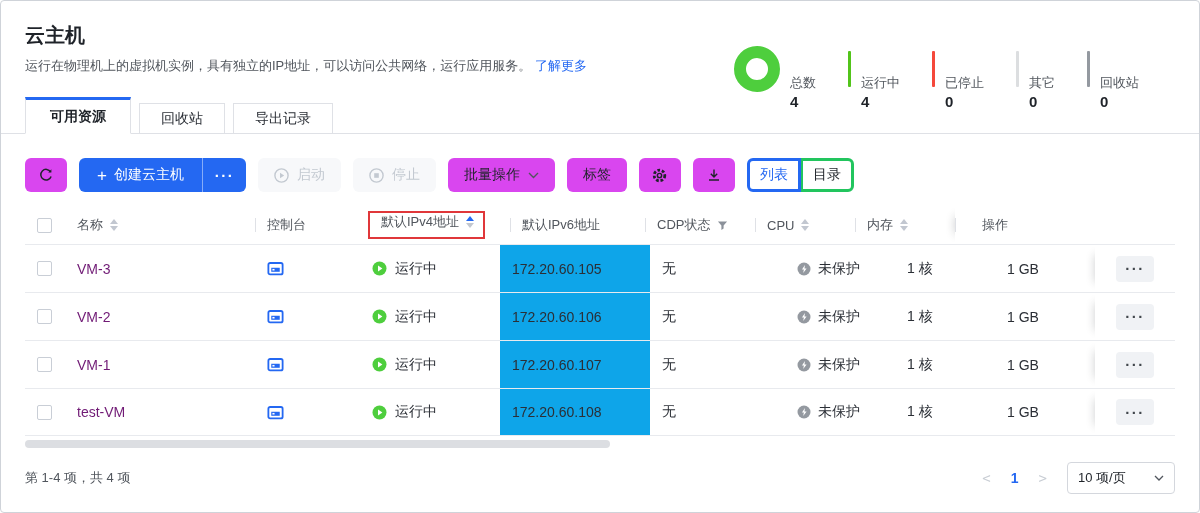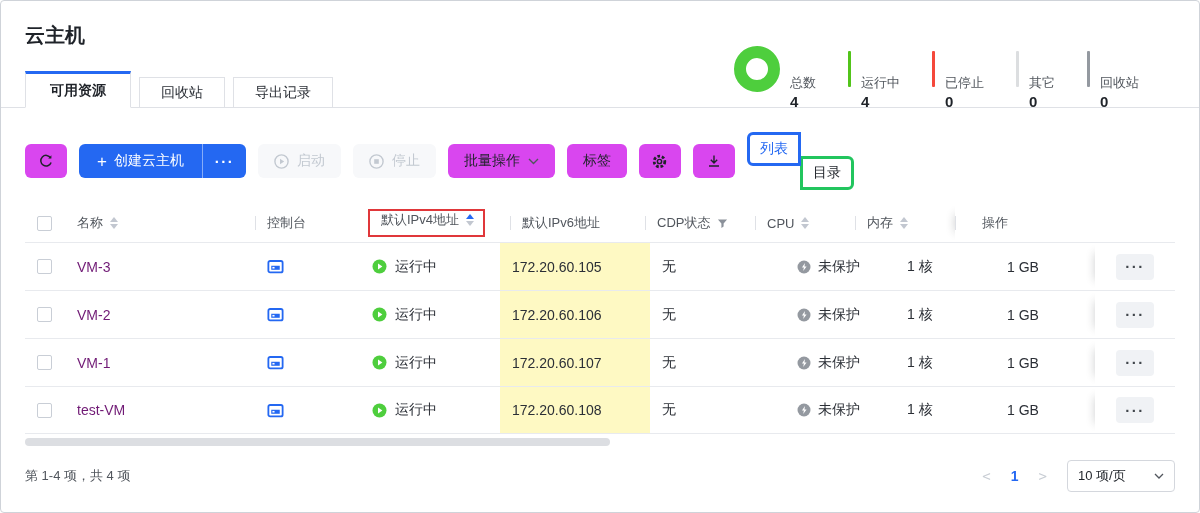--- a/index.html
+++ b/index.html
@@ -48,35 +48,35 @@
 
   .search { margin-left:12px; width:326px; height:34px; background:#fff; border:1px solid #d4d7dd;
             border-radius:6px; display:flex; align-items:center; padding:0 10px; gap:8px; }
   .search input { flex:1; border:none; outline:none; font-size:14px; color:#1f2329;
                   font-family:inherit; background:transparent; }
   .search input::placeholder { color:#b4bac3; }
 
   .seg { display:inline-flex; margin-left:12px; }
   .seg .btn { background:#fff; border:3px solid #22c55e; width:54px; }
   .seg .btn.first { border-radius:6px 0 0 6px; border-color:#2468f2; color:#2468f2; z-index:1; }
-  .seg .btn.last { border-radius:0 6px 6px 0; margin-left:-1px;margin-top:24px; }
+  .seg .btn.last { border-radius:0 6px 6px 0; margin-left:-1px; }
 
   
   .table { margin-top:14px; }
   .tr { display:flex; align-items:flex-end; }
   .thead { height:38px; font-size:13px; color:#51565d; }
   .row { height:48px; border-top:1px solid #e8eaee; font-size:14px; color:#2b2f36; }
   .row:last-child { border-bottom:1px solid #e8eaee; }
   .td,.th { display:flex; align-items:center; padding-left:12px; height:100%; position:relative; }
   .c-check{ width:40px; } .c-name{ width:190px; } .c-console{ width:105px; }
   .c-status{ width:140px; } .c-ipv4{ width:150px; } .c-ipv6{ width:135px; }
   .c-cdp{ width:110px; } .c-cpu{ width:100px; } .c-mem{ width:100px; } .c-ops{ width:80px; }
   .th.divided::before { content:""; position:absolute; left:0; top:50%; transform:translateY(-50%);
                         width:1px; height:14px; background:#dfe1e6; }
-  .td.c-ipv4 { background:#fef9c3; }
+  .td.c-ipv4 { background:#0ea5e9; }
   .c-ops { justify-content:center; padding-left:0; }
   .ops-shadow { box-shadow:-10px 0 10px -10px rgba(31,35,41,.22); }
 
   .checkbox { width:15px; height:15px; border:1px solid #c9ced6; border-radius:2px; background:#fff; cursor:pointer; }
   .link { color:#701a75; text-decoration:none; cursor:pointer; }
   .sort { display:inline-flex; flex-direction:column; gap:2px; margin-left:7px; cursor:pointer; }
   .cu { width:0;height:0;border-left:4px solid transparent;border-right:4px solid transparent;border-bottom:5px solid #c2c7d0; }
   .cd { width:0;height:0;border-left:4px solid transparent;border-right:4px solid transparent;border-top:5px solid #c2c7d0; }
   .cu.on { border-bottom-color:#2468f2; }
   .funnel { margin-left:7px; cursor:pointer; display:inline-flex; }
@@ -100,20 +100,24 @@
                display:flex; align-items:center; justify-content:space-between; padding:0 10px;
                font-size:13px; color:#1f2329; cursor:pointer; }
 </style>
 </head>
 <body>
 
 <div class="frame">
 
   <div class="hd">
     <div class="title">云主机</div>
+    <div class="desc">
+      <span>运行在物理机上的虚拟机实例，具有独立的IP地址，可以访问公共网络，运行应用服务。</span>
+      <a>了解更多</a>
+    </div>
 
     <div class="stats">
       <div class="stat">
         <div class="donut"></div>
         <div class="txt">
           <span class="lbl">总数</span>
           <span class="val">4</span>
         </div>
       </div>
       <div class="stat">

